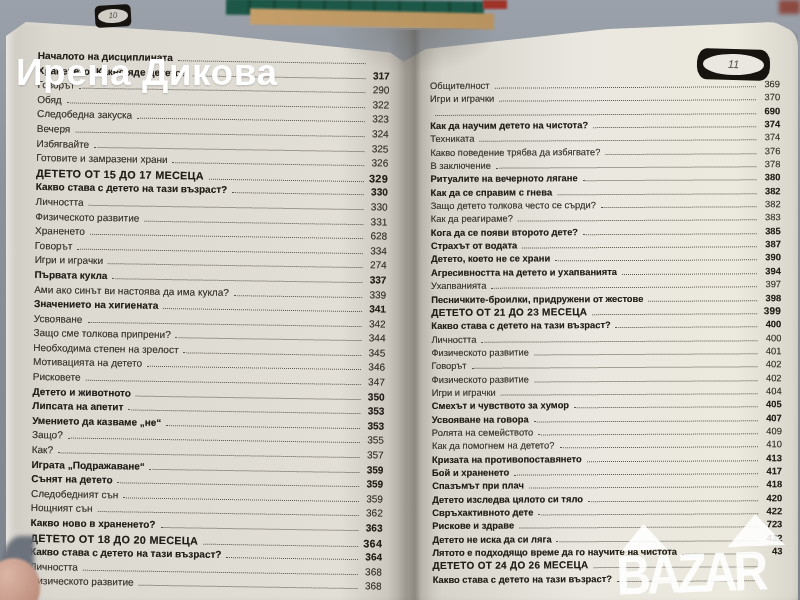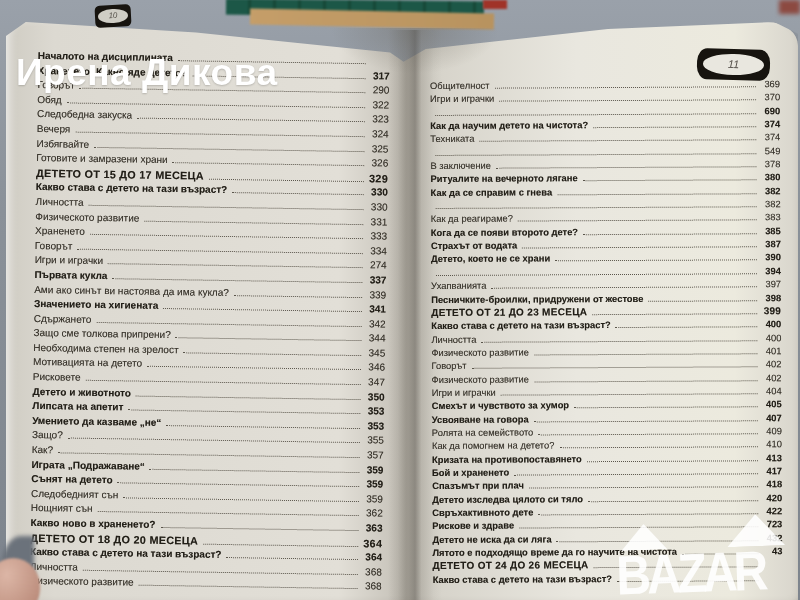--- a/index.html
+++ b/index.html
@@ -131,21 +131,21 @@
         <span class="p">330</span>
       </div>
       <div class="row">
         <span class="t">Физическото развитие</span>
         <span class="lead"></span>
         <span class="p">331</span>
       </div>
       <div class="row">
         <span class="t">Храненето</span>
         <span class="lead"></span>
-        <span class="p">333</span>
+        <span class="p">628</span>
       </div>
       <div class="row">
         <span class="t">Говорът</span>
         <span class="lead"></span>
         <span class="p">334</span>
       </div>
       <div class="row">
         <span class="t">Игри и играчки</span>
         <span class="lead"></span>
         <span class="p">274</span>
@@ -159,21 +159,21 @@
         <span class="t">Ами ако синът ви настоява да има кукла?</span>
         <span class="lead"></span>
         <span class="p">339</span>
       </div>
       <div class="row b">
         <span class="t">Значението на хигиената</span>
         <span class="lead"></span>
         <span class="p">341</span>
       </div>
       <div class="row">
-        <span class="t">Сдържането</span>
+        <span class="t">Усвояване</span>
         <span class="lead"></span>
         <span class="p">342</span>
       </div>
       <div class="row">
         <span class="t">Защо сме толкова припрени?</span>
         <span class="lead"></span>
         <span class="p">344</span>
       </div>
       <div class="row">
         <span class="t">Необходима степен на зрелост</span>
@@ -280,39 +280,41 @@
         <span class="t">Как да научим детето на чистота?</span>
         <span class="lead"></span>
         <span class="p">374</span>
       </div>
       <div class="row">
         <span class="t">Техниката</span>
         <span class="lead"></span>
         <span class="p">374</span>
       </div>
       <div class="row">
-        <span class="lead"></span>
-        <span class="p">549</span>
+        <span class="t">Какво поведение трябва да избягвате?</span>
+        <span class="lead"></span>
+        <span class="p">376</span>
       </div>
       <div class="row">
         <span class="t">В заключение</span>
         <span class="lead"></span>
         <span class="p">378</span>
       </div>
       <div class="row b">
         <span class="t">Ритуалите на вечерното лягане</span>
         <span class="lead"></span>
         <span class="p">380</span>
       </div>
       <div class="row b">
         <span class="t">Как да се справим с гнева</span>
         <span class="lead"></span>
         <span class="p">382</span>
       </div>
       <div class="row">
+        <span class="t">Защо детето толкова често се сърди?</span>
         <span class="lead"></span>
         <span class="p">382</span>
       </div>
       <div class="row">
         <span class="t">Как да реагираме?</span>
         <span class="lead"></span>
         <span class="p">383</span>
       </div>
       <div class="row b">
         <span class="t">Кога да се появи второто дете?</span>
@@ -323,20 +325,21 @@
         <span class="t">Страхът от водата</span>
         <span class="lead"></span>
         <span class="p">387</span>
       </div>
       <div class="row b">
         <span class="t">Детето, което не се храни</span>
         <span class="lead"></span>
         <span class="p">390</span>
       </div>
       <div class="row b">
+        <span class="t">Агресивността на детето и ухапванията</span>
         <span class="lead"></span>
         <span class="p">394</span>
       </div>
       <div class="row">
         <span class="t">Ухапванията</span>
         <span class="lead"></span>
         <span class="p">397</span>
       </div>
       <div class="row b">
         <span class="t">Песничките-броилки, придружени от жестове</span>

